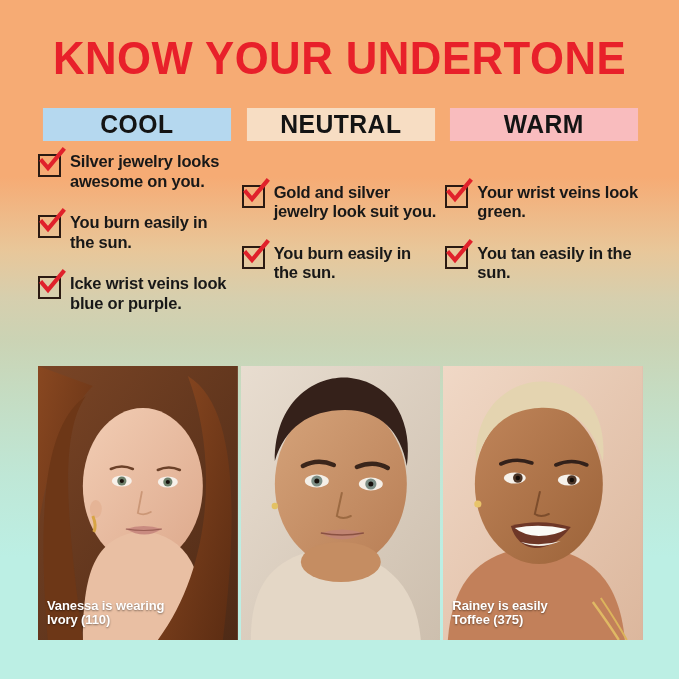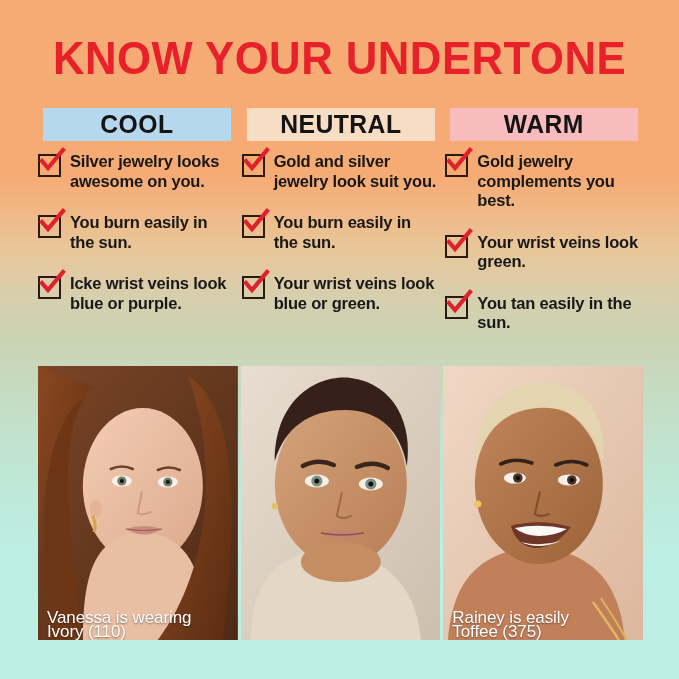--- a/index.html
+++ b/index.html
@@ -75,20 +75,21 @@
   .band-warm    { background: #f9bcbe; }
 
   
   .columns {
     position: absolute;
     left: 38px;
     top: 152px;
     width: 605px;
     display: flex;
     gap: 6px;
+    align-items: center;
   }
   .column {
     flex: 1 1 0;
     display: flex;
     flex-direction: column;
   }
   .check-item {
     display: flex;
     align-items: flex-start;
     margin-bottom: 22px;
@@ -134,24 +135,24 @@
   .photo {
     position: relative;
     flex: 1 1 0;
     overflow: hidden;
     background: #caa;
   }
   .photo svg { display: block; width: 100%; height: 100%; }
   .caption {
     position: absolute;
     left: 9px;
-    bottom: 2px;
-    font-size: 17px;
+    bottom: 14px;
+    font-size: 13px;
     line-height: 13.5px;
-    font-weight: normal;
+    font-weight: bold;
     color: #ffffff;
     letter-spacing: -0.1px;
     text-shadow: 0 1px 2px rgba(0,0,0,0.45);
   }
 </style>
 </head>
 <body>
 
 <div class="poster">
 
@@ -202,39 +203,23 @@
         <span class="item-text">Gold and silver jewelry look suit you.</span>
       </div>
       <div class="check-item">
         <span class="checkbox">
           <svg viewBox="0 0 28 28">
               <path d="M4 14 L10 21 L25 3" fill="none" stroke="#e0212b" stroke-width="4.2" stroke-linecap="square"></path>
             </svg>
         </span>
         <span class="item-text">You burn easily in the sun.</span>
       </div>
-      <div class="check-item">
-        <span class="checkbox">
-          <svg viewBox="0 0 28 28">
-              <path d="M4 14 L10 21 L25 3" fill="none" stroke="#e0212b" stroke-width="4.2" stroke-linecap="square"></path>
-            </svg>
-        </span>
-        <span class="item-text">Your wrist veins look blue or green.</span>
-      </div>
     </div>
 
     <div class="column">
-      <div class="check-item">
-        <span class="checkbox">
-          <svg viewBox="0 0 28 28">
-              <path d="M4 14 L10 21 L25 3" fill="none" stroke="#e0212b" stroke-width="4.2" stroke-linecap="square"></path>
-            </svg>
-        </span>
-        <span class="item-text">Gold jewelry complements you best.</span>
-      </div>
       <div class="check-item">
         <span class="checkbox">
           <svg viewBox="0 0 28 28">
               <path d="M4 14 L10 21 L25 3" fill="none" stroke="#e0212b" stroke-width="4.2" stroke-linecap="square"></path>
             </svg>
         </span>
         <span class="item-text">Your wrist veins look green.</span>
       </div>
       <div class="check-item">
         <span class="checkbox">

